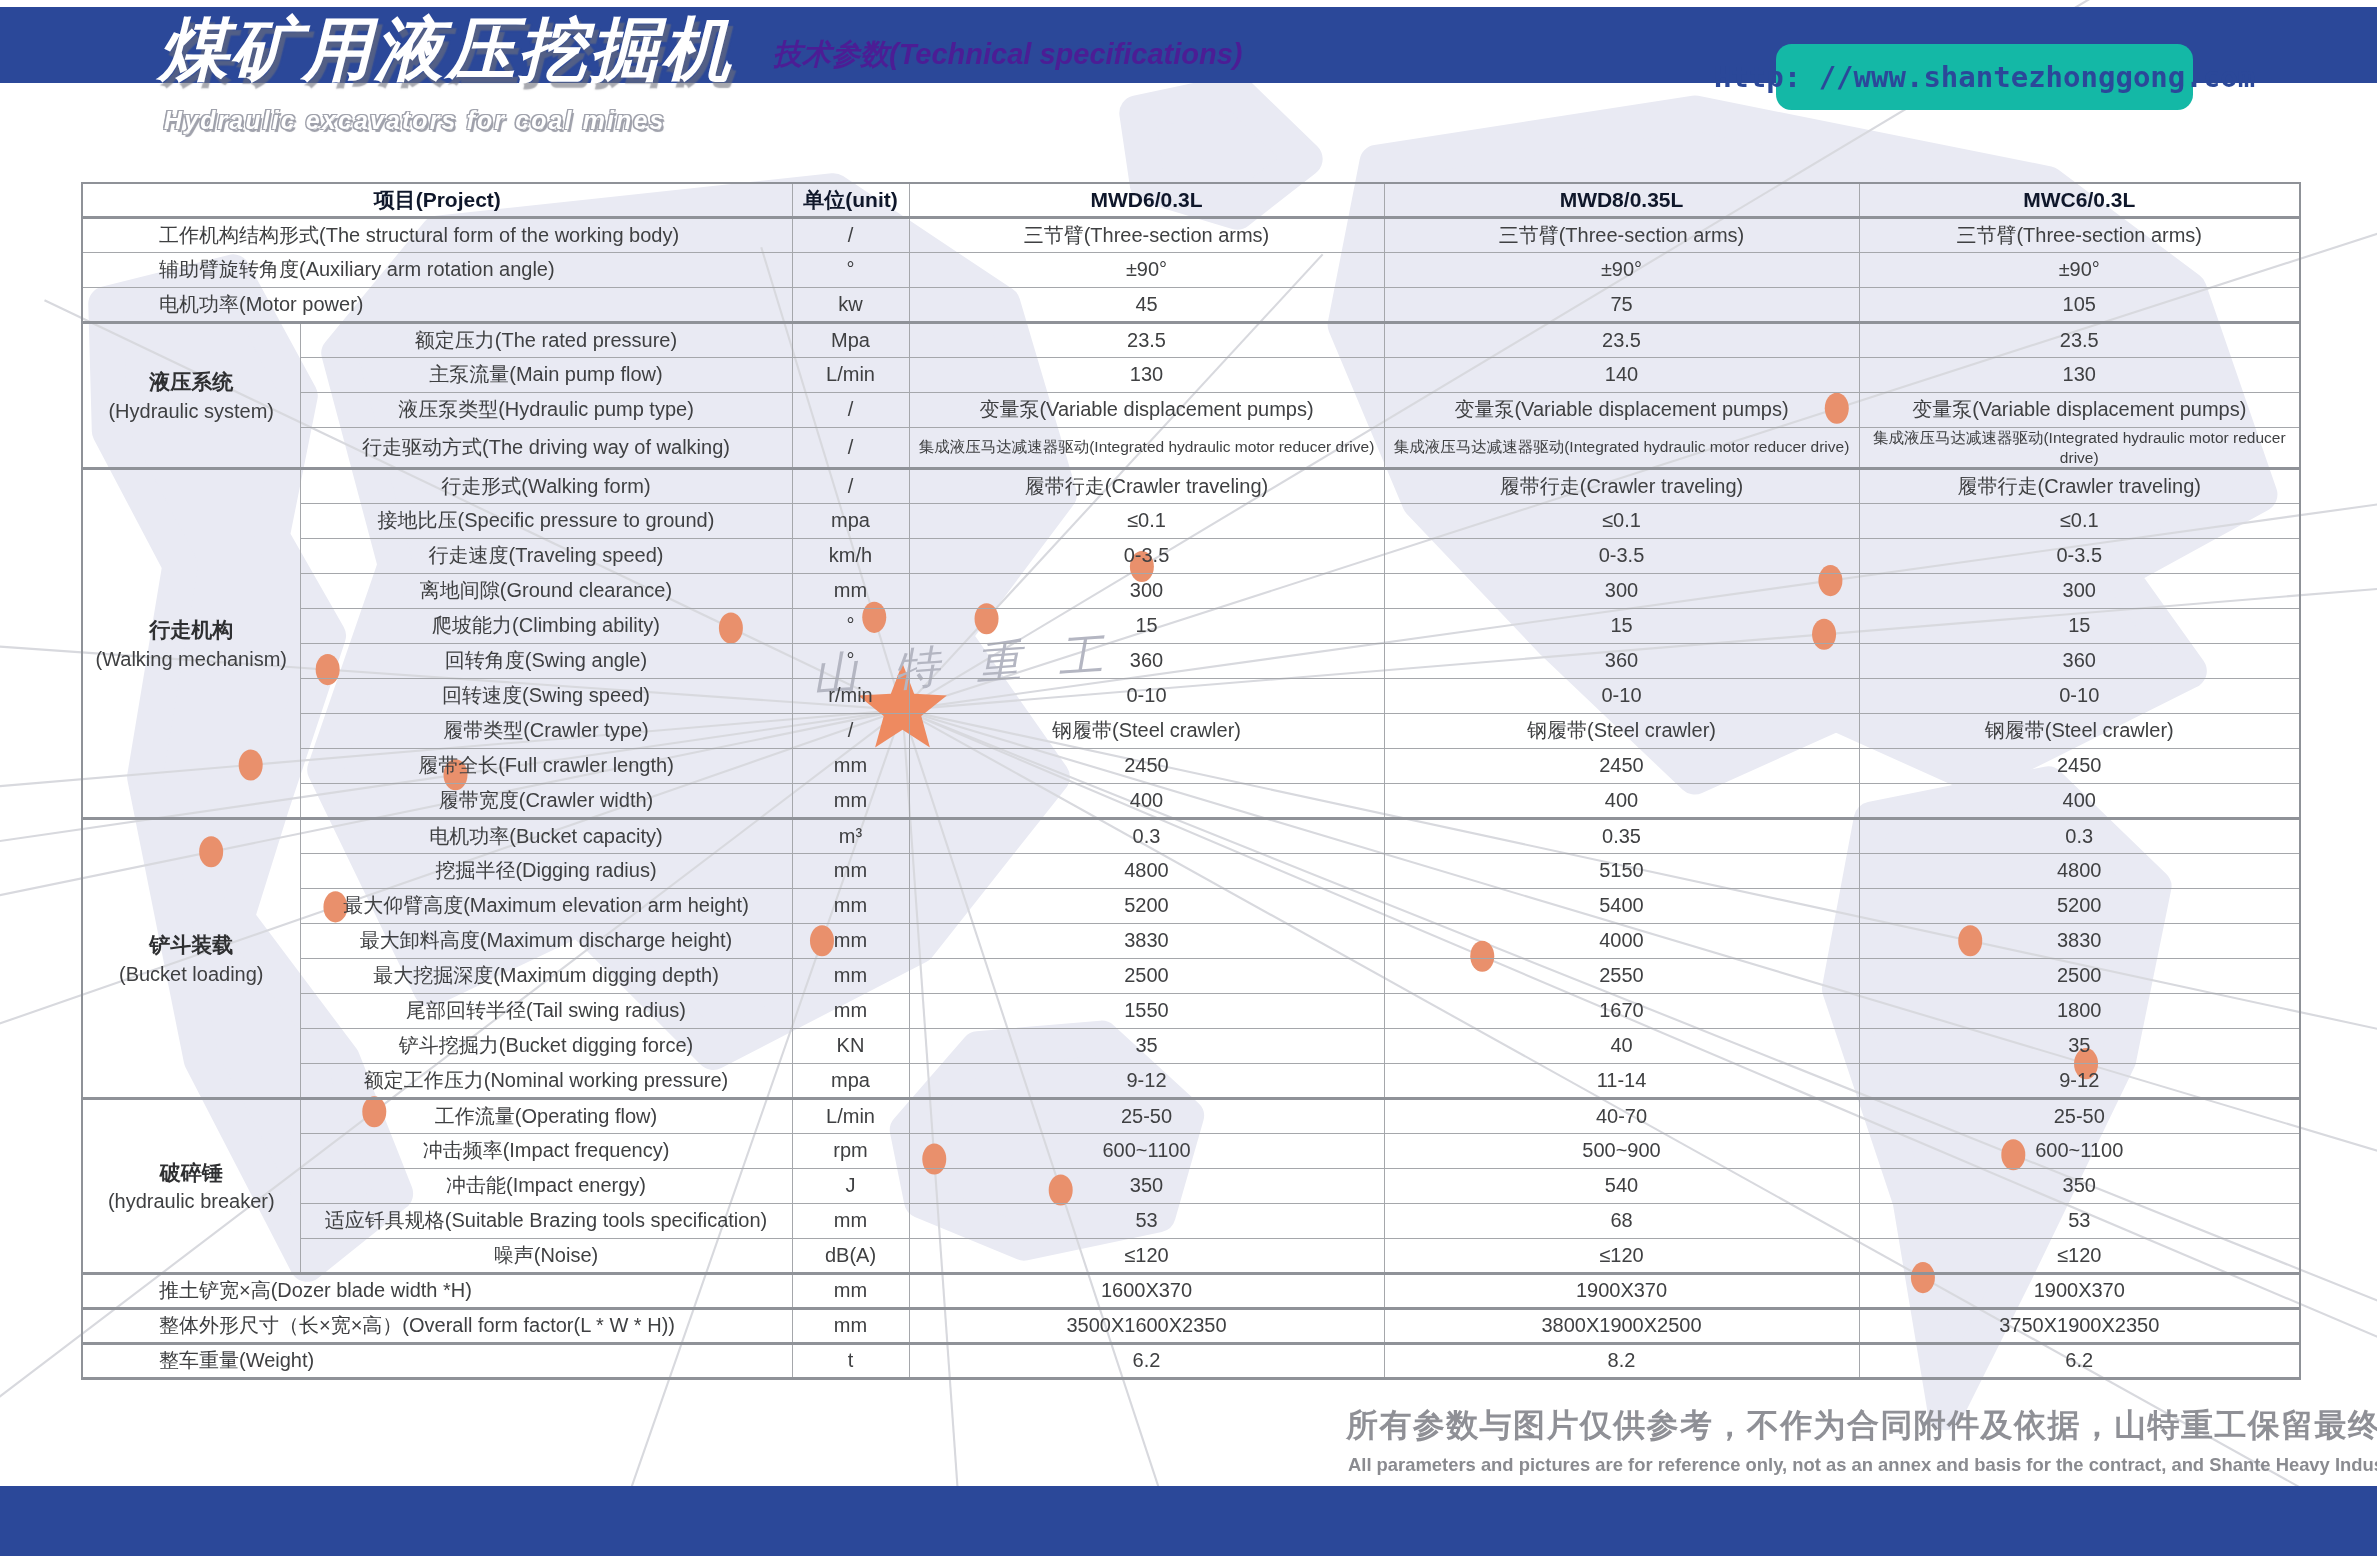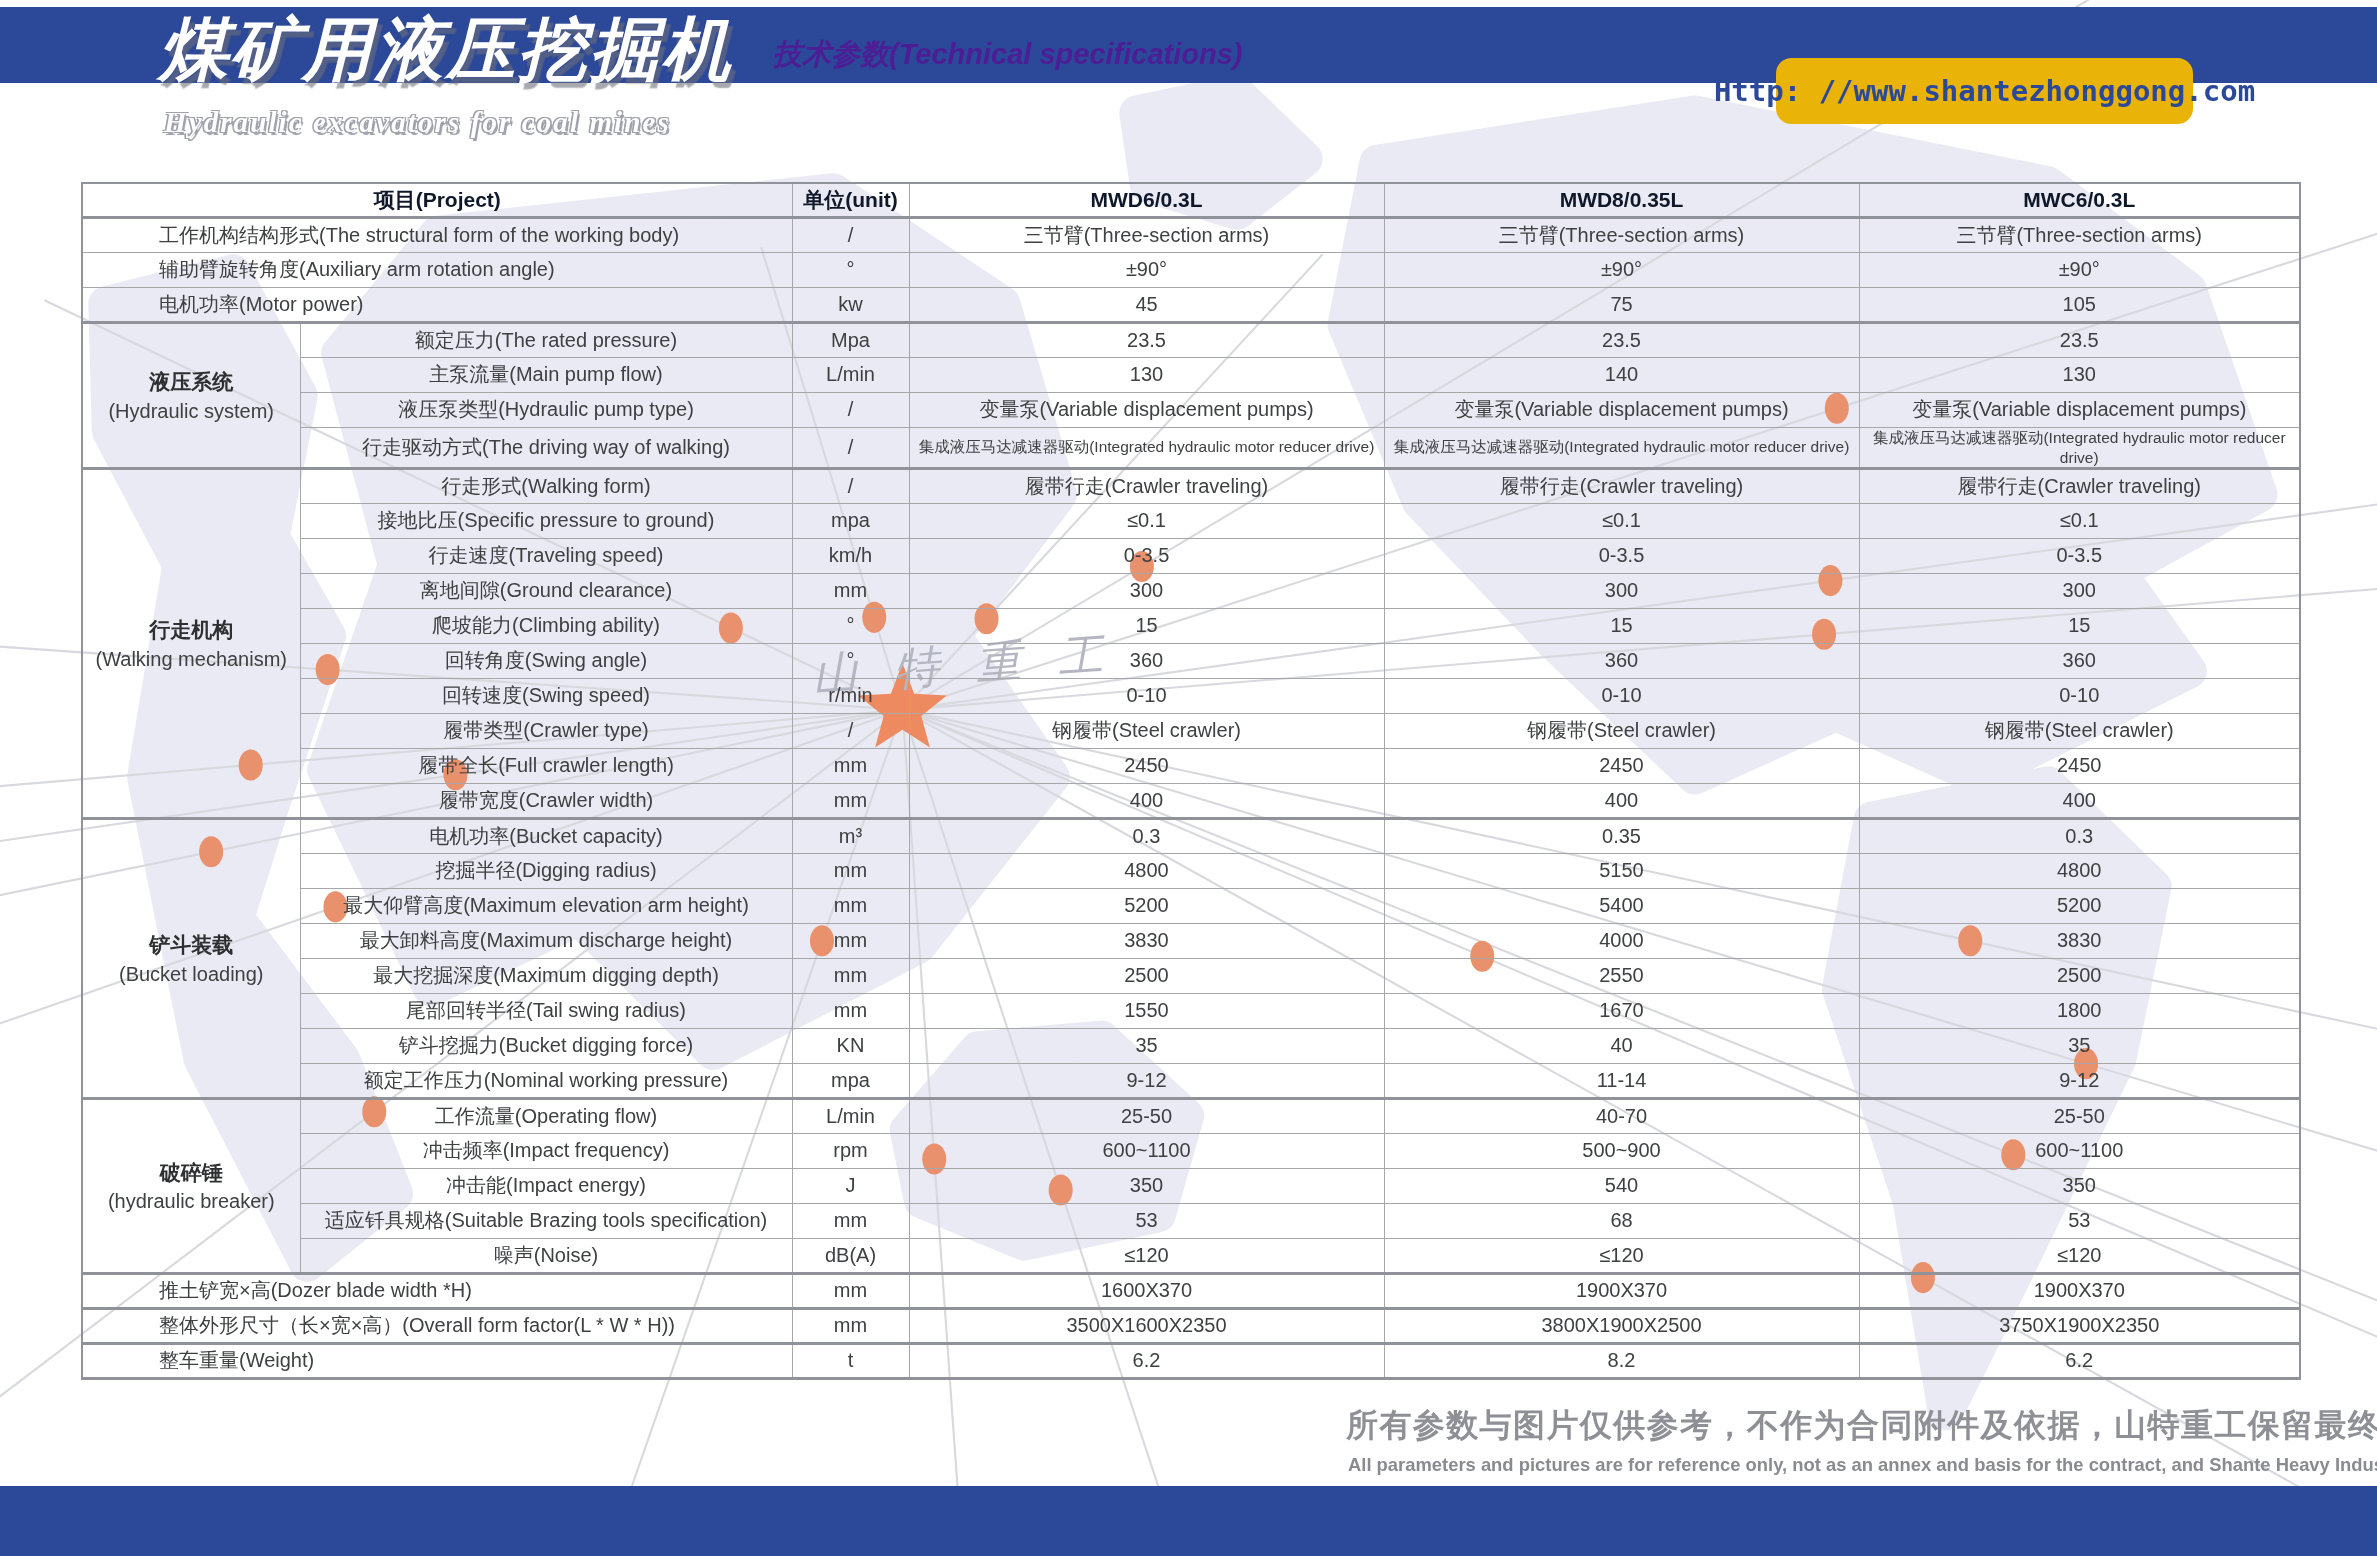--- a/index.html
+++ b/index.html
@@ -8,27 +8,27 @@
   :root{
     --blue:#2b4899; --orange:#e9906c; --map:#e9eaf3; --line:#d8d9de;
     --border:#a5a7ab; --border-strong:#8f9298; --text:#3f4042;
   }
   
   #bg-decor{position:absolute;left:0;top:0;width:2377px;height:1556px;z-index:1;}
   
   .top-bar{position:absolute;left:0;top:7px;width:2377px;height:76px;background:var(--blue);z-index:3;}
   .brand-zh{position:absolute;left:159px;top:4px;z-index:4;font-size:69px;font-weight:bold;font-style:italic;
     color:#ffffff;letter-spacing:2.8px;text-shadow:4.2px 5.7px 1.4px rgba(110,112,122,.6);white-space:nowrap;}
-  .brand-en{position:absolute;left:164px;top:106px;z-index:4;font-size:29px;font-weight:bold;font-style:italic;
+  .brand-en{position:absolute;left:164px;top:106px;z-index:4;font-size:25px;font-weight:bold;font-style:italic;
     color:#ffffff;letter-spacing:2.1px;white-space:nowrap;
-    text-shadow:-1.4px -1.4px 0 #9fa1ab,1.4px -1.4px 0 #9fa1ab,-1.4px 1.4px 0 #9fa1ab,2.1px 2.8px 0.7px #9fa1ab;font-family:Liberation Serif, serif;}
+    text-shadow:-1.4px -1.4px 0 #9fa1ab,1.4px -1.4px 0 #9fa1ab,-1.4px 1.4px 0 #9fa1ab,2.1px 2.8px 0.7px #9fa1ab;}
   .section-title{position:absolute;left:759px;top:35px;z-index:4;font-size:29px;font-weight:bold;
     font-style:italic;color:#4c1d95;white-space:nowrap;margin-left:14px;}
-  .url-box{position:absolute;left:1776px;top:44px;width:417px;height:66px;background:#eab308;border-radius:15.5px;
-    z-index:4;display:flex;align-items:center;justify-content:center;margin-top:14px;}
+  .url-box{position:absolute;left:1776px;top:44px;width:417px;height:66px;background:#14b8a6;border-radius:15.5px;
+    z-index:4;display:flex;align-items:center;justify-content:center;}
   .url-box span{font-family:"DejaVu Sans Mono",monospace;font-size:29px;font-weight:bold;color:var(--blue);white-space:nowrap;}
   
   .watermark{position:absolute;left:812px;top:634px;z-index:2;font-size:45px;font-style:italic;
     color:#b4b6c2;letter-spacing:37px;transform:rotate(-4deg);white-space:nowrap;}
   
   .spec-table{position:absolute;left:81px;top:182px;z-index:2;border-collapse:collapse;table-layout:fixed;
     width:2218px;background:transparent;}
   .spec-table th,.spec-table td{padding:0 4.2px;box-sizing:border-box;vertical-align:middle;}
   .spec-table th{height:34px;font-size:21px;font-weight:bold;color:#0f172a;text-align:center;
     border-bottom:3.5px solid var(--border-strong);}

